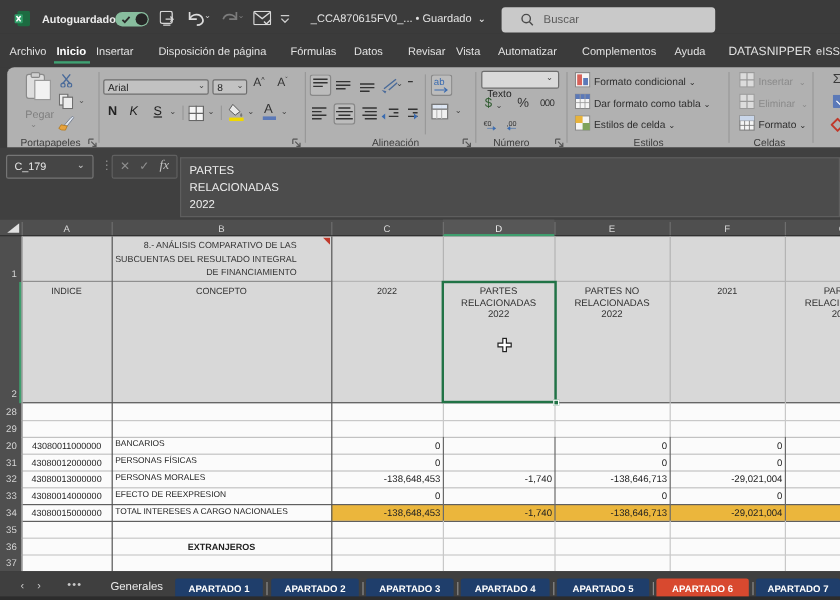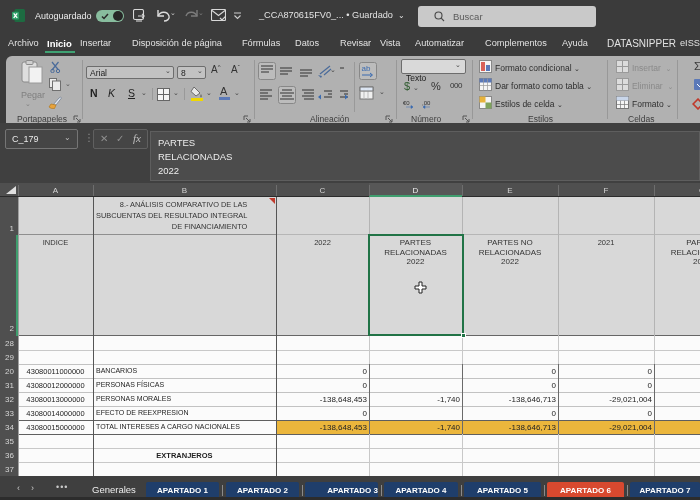--- a/index.html
+++ b/index.html
@@ -12,21 +12,21 @@
 <body>
 <div id="app">
 
   <div class="abs" id="titlebar" style="left:0;top:0;width:700px;height:28px;background:#3b3b3b;"></div>
 
   <svg class="abs" style="left:12px;top:9px;" width="13" height="13" viewBox="0 0 13 13">
     <rect x="2.5" y="0" width="10.5" height="13" rx="1.5" fill="#1d6b41"></rect>
     <rect x="0" y="2.8" width="7" height="7.6" rx="1" fill="#2f9e68"></rect>
     <path d="M1.7 4.3 L5.2 8.8 M5.2 4.3 L1.7 8.8" stroke="#fff" stroke-width="1.3"></path>
   </svg>
-  <div class="txt" style="left:35px;top:11px;font-size:9px;color:#ececec;font-weight:normal;">Autoguardado</div>
+  <div class="txt" style="left:35px;top:11px;font-size:9px;color:#ececec;font-weight:bold;">Autoguardado</div>
 
   <div class="abs" style="left:96px;top:10px;width:28px;height:12px;border-radius:7px;background:#88bd9e;"></div>
   <svg class="abs" style="left:101px;top:12.5px;" width="8" height="7" viewBox="0 0 8 7">
       <path d="M1 3.5 L3 5.5 L7 1" stroke="#2a2a2a" stroke-width="1.5" fill="none"></path>
     </svg>
   <div class="abs" style="left:113px;top:11px;width:10px;height:10px;border-radius:50%;background:#262626;"></div>
 
   <svg class="abs" style="left:133px;top:9px;" width="14" height="13" viewBox="0 0 14 13">
     <rect x="0.5" y="0.5" width="10" height="10" rx="1.5" fill="none" stroke="#d8d8d8" stroke-width="1.1"></rect>
     <path d="M5 7 h6 M9 4.8 L11.2 7 L9 9.2" stroke="#d8d8d8" stroke-width="1.1" fill="none"></path>
@@ -342,20 +342,21 @@
   <div class="abs" style="left:654px;top:434px;width:1px;height:42px;background:#c8c8c8;"></div>
 
   <div class="txt" style="left:96px;top:198.5px;font-size:7.4px;color:#333;line-height:11px;white-space:pre;text-align:right;">8.- ANÁLISIS COMPARATIVO DE LAS
 SUBCUENTAS DEL RESULTADO INTEGRAL
 DE FINANCIAMIENTO</div>
   <svg class="abs" style="left:269px;top:198px;" width="6" height="6" viewBox="0 0 6 6">
       <path d="M6 0 L6 6 L0 0 Z" fill="#c0392b"></path>
     </svg>
 
   <div class="txt" style="left:18px;top:238px;width:75px;text-align:center;font-size:7.5px;color:#333;">INDICE</div>
+  <div class="txt" style="left:93px;top:238px;width:183px;text-align:center;font-size:7.5px;color:#333;">CONCEPTO</div>
   <div class="txt" style="left:276px;top:238px;width:93px;text-align:center;font-size:7.5px;color:#333;">2022</div>
   <div class="txt" style="left:369px;top:238px;width:93px;text-align:center;font-size:8px;color:#333;line-height:9.7px;">PARTES<br>RELACIONADAS<br>2022</div>
   <div class="txt" style="left:462px;top:238px;width:96px;text-align:center;font-size:8px;color:#333;line-height:9.7px;">PARTES NO<br>RELACIONADAS<br>2022</div>
   <div class="txt" style="left:558px;top:238px;width:96px;text-align:center;font-size:7.5px;color:#333;">2021</div>
   <div class="txt" style="left:654px;top:238px;width:96px;text-align:center;font-size:8px;color:#333;line-height:9.7px;">PARTES<br>RELACIONADAS<br>2021</div>
 
   <div class="abs" style="left:368px;top:234px;width:96px;height:102px;border:2px solid #217346;"></div>
   <div class="abs" style="left:461px;top:333px;width:5px;height:5px;background:#217346;border:1px solid #fff;"></div>
 
   <svg class="abs" style="left:414px;top:281px;" width="13" height="13" viewBox="0 0 13 13">
@@ -400,21 +401,21 @@
   <div class="abs" style="left:302px;top:485px;width:1px;height:11px;background:#8a8a8a;"></div>
   <div class="abs" style="left:381px;top:485px;width:1px;height:11px;background:#8a8a8a;"></div>
   <div class="abs" style="left:461px;top:485px;width:1px;height:11px;background:#8a8a8a;"></div>
   <div class="abs" style="left:544px;top:485px;width:1px;height:11px;background:#8a8a8a;"></div>
   <div class="abs" style="left:627px;top:485px;width:1px;height:11px;background:#8a8a8a;"></div>
   <div class="abs" style="left:146px;top:482px;width:73px;height:18px;background:#1f3e6b;border-radius:2px 2px 0 0;"></div>
   <div class="txt" style="left:146px;top:486px;width:73px;text-align:center;font-size:8px;font-weight:bold;color:#fff;">APARTADO 1</div>
   <div class="abs" style="left:226px;top:482px;width:73px;height:18px;background:#1f3e6b;border-radius:2px 2px 0 0;"></div>
   <div class="txt" style="left:226px;top:486px;width:73px;text-align:center;font-size:8px;font-weight:bold;color:#fff;">APARTADO 2</div>
   <div class="abs" style="left:305px;top:482px;width:73px;height:18px;background:#1f3e6b;border-radius:2px 2px 0 0;"></div>
-  <div class="txt" style="left:305px;top:486px;width:73px;text-align:right;font-size:8px;font-weight:bold;color:#fff;">APARTADO 3</div>
+  <div class="txt" style="left:305px;top:486px;width:73px;text-align:center;font-size:8px;font-weight:bold;color:#fff;">APARTADO 3</div>
   <div class="abs" style="left:384px;top:482px;width:74px;height:18px;background:#1f3e6b;border-radius:2px 2px 0 0;"></div>
   <div class="txt" style="left:384px;top:486px;width:74px;text-align:center;font-size:8px;font-weight:bold;color:#fff;">APARTADO 4</div>
   <div class="abs" style="left:464px;top:482px;width:77px;height:18px;background:#1f3e6b;border-radius:2px 2px 0 0;"></div>
   <div class="txt" style="left:464px;top:486px;width:77px;text-align:center;font-size:8px;font-weight:bold;color:#fff;">APARTADO 5</div>
   <div class="abs" style="left:547px;top:482px;width:77px;height:18px;background:#d8492f;border-radius:2px 2px 0 0;"></div>
   <div class="txt" style="left:547px;top:486px;width:77px;text-align:center;font-size:8px;font-weight:bold;color:#fff;">APARTADO 6</div>
   <div class="abs" style="left:630px;top:482px;width:70px;height:18px;background:#1f3e6b;border-radius:2px 2px 0 0;"></div>
   <div class="txt" style="left:630px;top:486px;width:70px;text-align:center;font-size:8px;font-weight:bold;color:#fff;">APARTADO 7</div>
 
   <div class="abs" style="left:0;top:497px;width:700px;height:3px;background:#2c2c2c;"></div>

